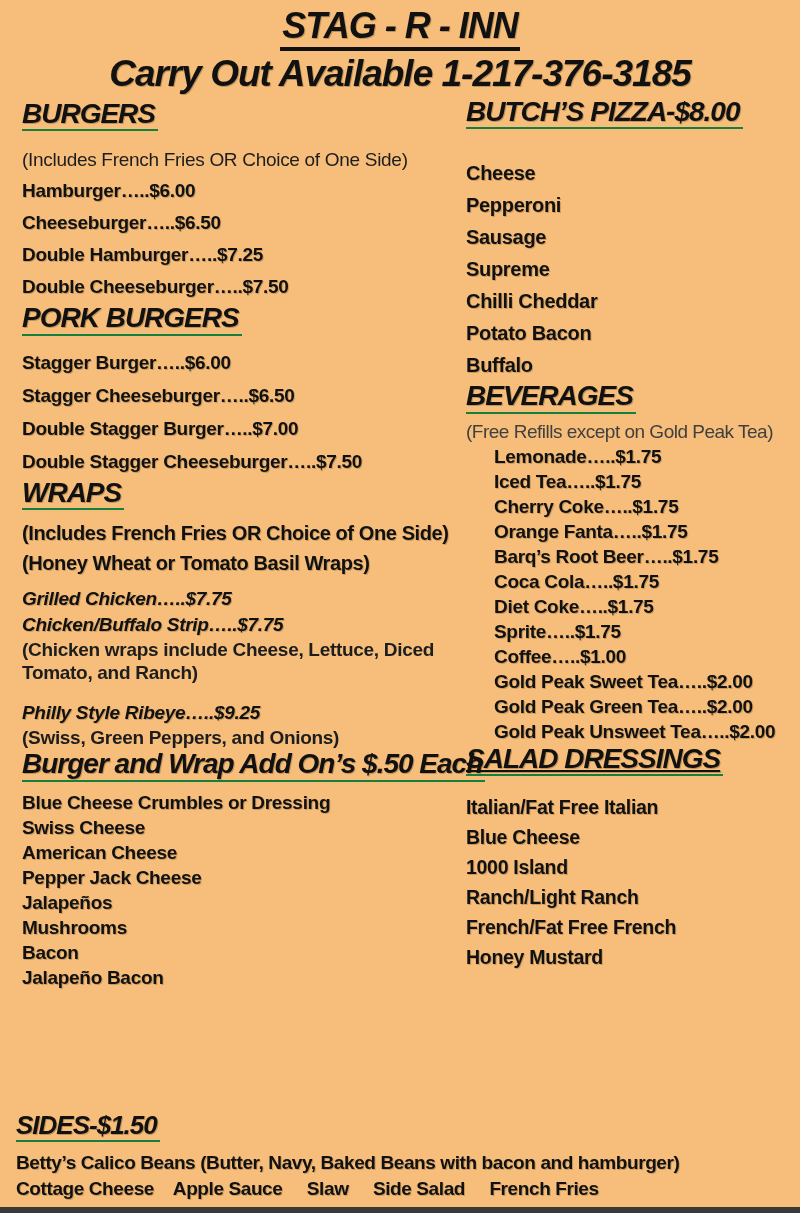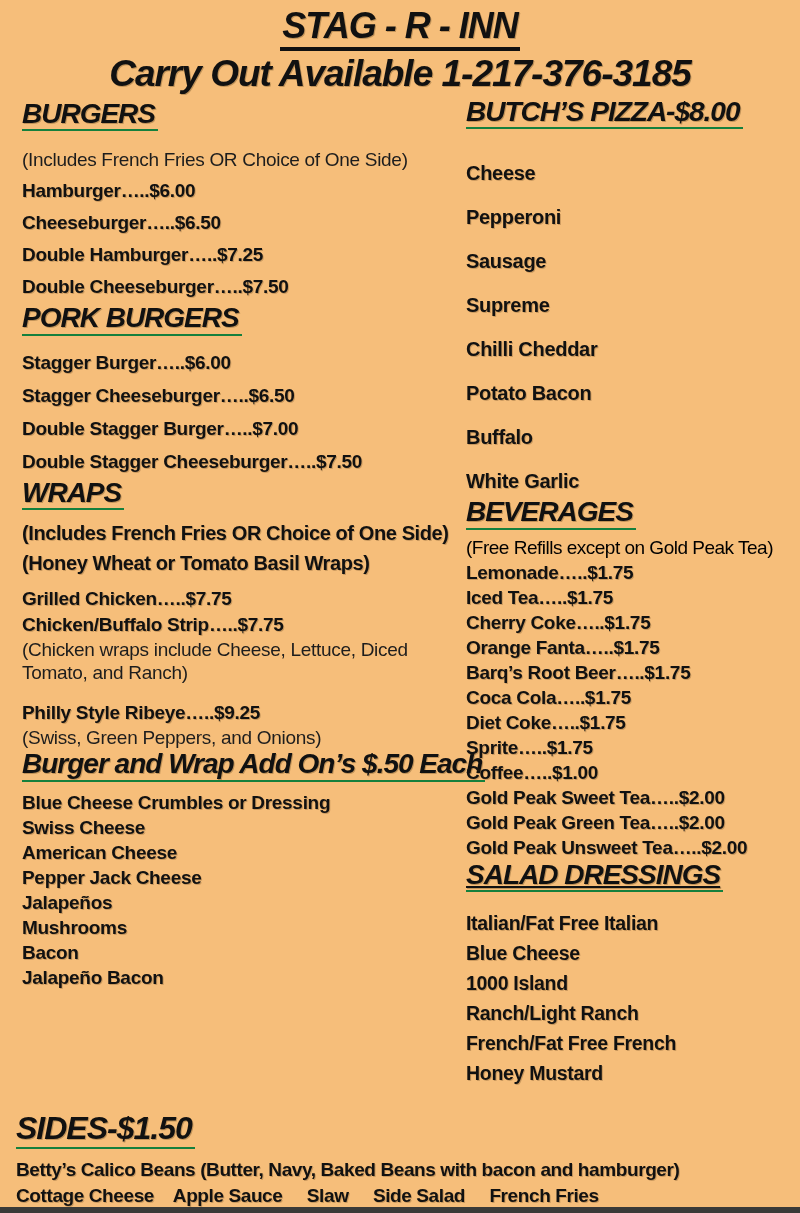--- a/index.html
+++ b/index.html
@@ -50,34 +50,34 @@
     letter-spacing:-.3px;
     color:#1d1d1d;
     white-space:nowrap;
   }
   .note-bold{
     font:bold 20px/30px "Liberation Sans",sans-serif;
     letter-spacing:-.4px;
     text-shadow:1px 1px 0 rgba(70,45,10,.25);
     white-space:nowrap;
   }
-  .tight23{line-height:23px;}
-  .lh26{line-height:26px;}
+  .tight23{line-height:23px;font-weight:bold;}
+  .lh26{line-height:26px;font-style:italic;}
   .mt8{margin-top:8px;}
   .mt10{margin-top:10px;}
   .mt14{margin-top:14px;}
   .mt16{margin-top:16px;}
   .mt22{margin-top:22px;}
   .mt30{margin-top:30px;}
   .mt38{margin-top:38px;}
   .mt57{margin-top:57px;text-decoration:underline;}
   .mt77{margin-top:77px;}
-  .pizza-item{font:bold 20px/32px "Liberation Sans",sans-serif;letter-spacing:-.3px;text-shadow:1px 1px 0 rgba(70,45,10,.25);margin-top:12px;}
-  .bev-item{font:bold 19px/25px "Liberation Sans",sans-serif;letter-spacing:-.3px;text-shadow:1px 1px 0 rgba(70,45,10,.25);white-space:nowrap;}
-  .bev-note{font:normal 19px/24px "Liberation Sans",sans-serif;letter-spacing:-.5px;color:#000000;margin-top:6px;white-space:nowrap;}
+  .pizza-item{font:bold 20px/32px "Liberation Sans",sans-serif;letter-spacing:-.3px;text-shadow:1px 1px 0 rgba(70,45,10,.25);}
+  .bev-item{font:bold 19px/25px "Liberation Sans",sans-serif;letter-spacing:-.3px;text-shadow:1px 1px 0 rgba(70,45,10,.25);white-space:nowrap;margin-left:28px;}
+  .bev-note{font:normal 19px/24px "Liberation Sans",sans-serif;letter-spacing:-.5px;color:#404040;margin-top:6px;white-space:nowrap;}
   .addon-item{font:bold 19px/25px "Liberation Sans",sans-serif;letter-spacing:-.3px;text-shadow:1px 1px 0 rgba(70,45,10,.25);}
   .salad-item{font:bold 19.5px/30px "Liberation Sans",sans-serif;letter-spacing:-.3px;text-shadow:1px 1px 0 rgba(70,45,10,.25);}
   .sides-line{
     font:bold 19px/26px "Liberation Sans",sans-serif;
     letter-spacing:-.4px;
     text-shadow:1px 1px 0 rgba(70,45,10,.25);
     white-space:pre;
   }
   .bottom-bar{
     position:absolute;left:0;bottom:0;width:800px;height:6px;
@@ -131,21 +131,20 @@
 
   <div class="col-right">
     <h2 class="sec">BUTCH’S PIZZA-$8.00</h2>
     <div class="pizza-item" style="margin-top:28px">Cheese</div>
     <div class="pizza-item">Pepperoni</div>
     <div class="pizza-item">Sausage</div>
     <div class="pizza-item">Supreme</div>
     <div class="pizza-item">Chilli Cheddar</div>
     <div class="pizza-item">Potato Bacon</div>
     <div class="pizza-item">Buffalo</div>
-    <div class="pizza-item">White Garlic</div>
 
     <h2 class="sec mt77">BEVERAGES</h2>
     <div class="bev-note">(Free Refills except on Gold Peak Tea)</div>
     <div class="bev-item">Lemonade…..$1.75</div>
     <div class="bev-item">Iced Tea…..$1.75</div>
     <div class="bev-item">Cherry Coke…..$1.75</div>
     <div class="bev-item">Orange Fanta…..$1.75</div>
     <div class="bev-item">Barq’s Root Beer…..$1.75</div>
     <div class="bev-item">Coca Cola…..$1.75</div>
     <div class="bev-item">Diet Coke…..$1.75</div>
@@ -158,19 +157,19 @@
     <h2 class="sec mt57">SALAD DRESSINGS</h2>
     <div class="salad-item mt16">Italian/Fat Free Italian</div>
     <div class="salad-item">Blue Cheese</div>
     <div class="salad-item">1000 Island</div>
     <div class="salad-item">Ranch/Light Ranch</div>
     <div class="salad-item">French/Fat Free French</div>
     <div class="salad-item">Honey Mustard</div>
   </div>
 
   <div class="sides">
-    <h2 class="sec" style="font-size:32px">SIDES-$1.50</h2>
+    <h2 class="sec" style="font-size:26px">SIDES-$1.50</h2>
     <div class="sides-line mt8">Betty’s Calico Beans (Butter, Navy, Baked Beans with bacon and hamburger)</div>
     <div class="sides-line">Cottage Cheese    Apple Sauce     Slaw     Side Salad     French Fries</div>
   </div>
 
   <div class="bottom-bar"></div>
 </div>
 
 </body></html>

